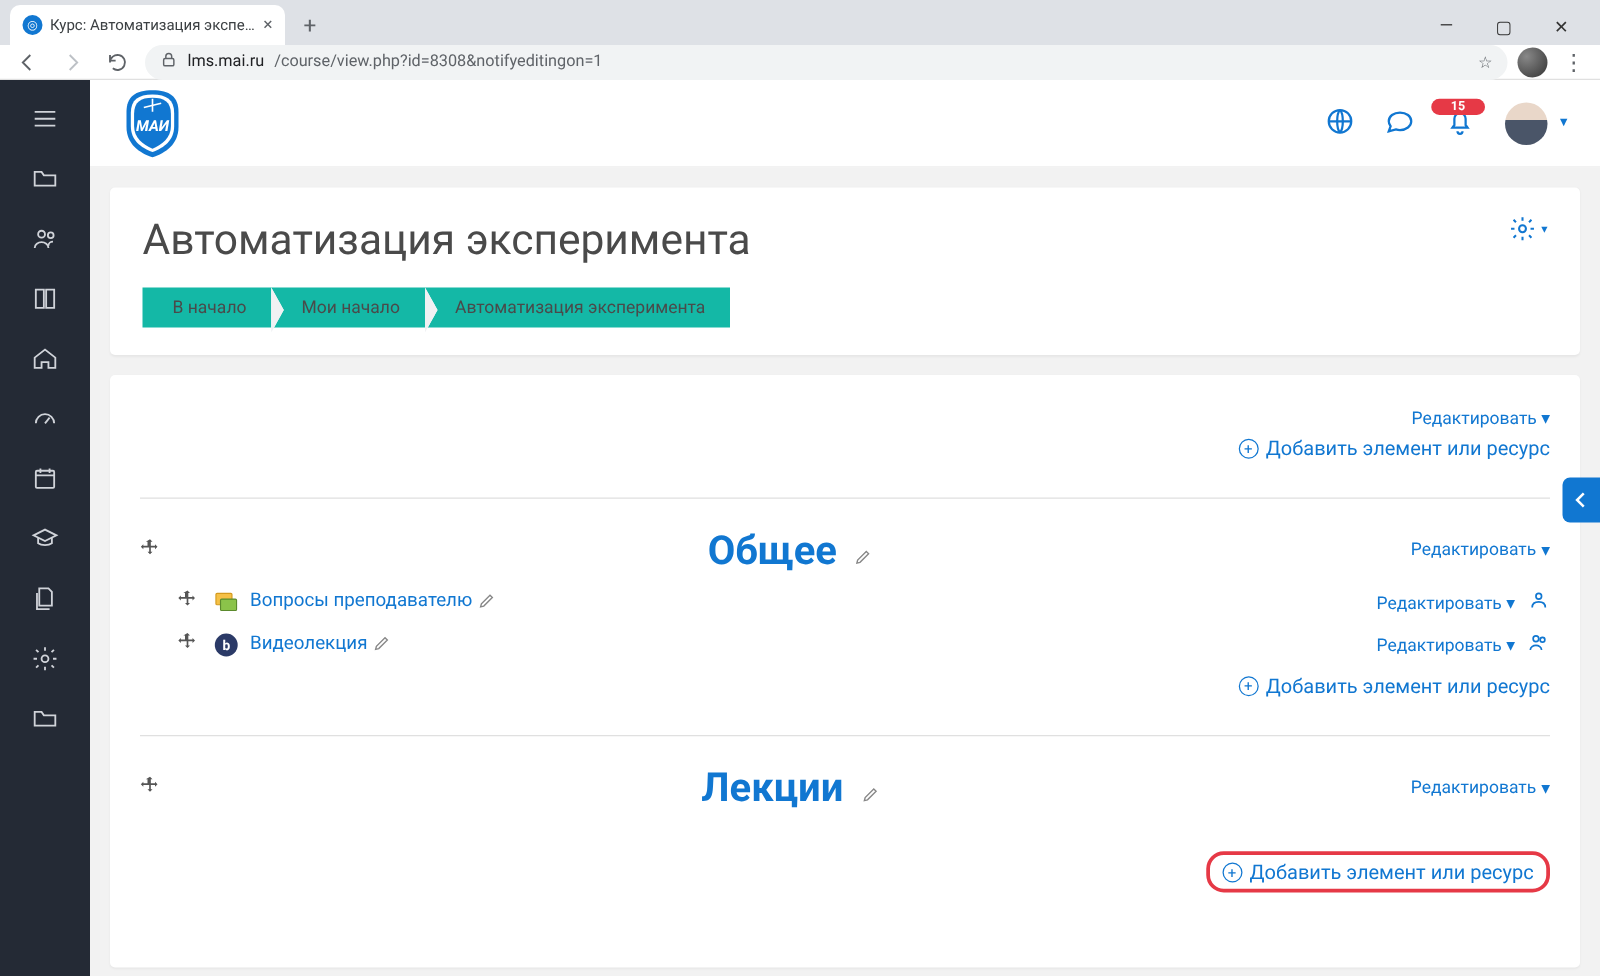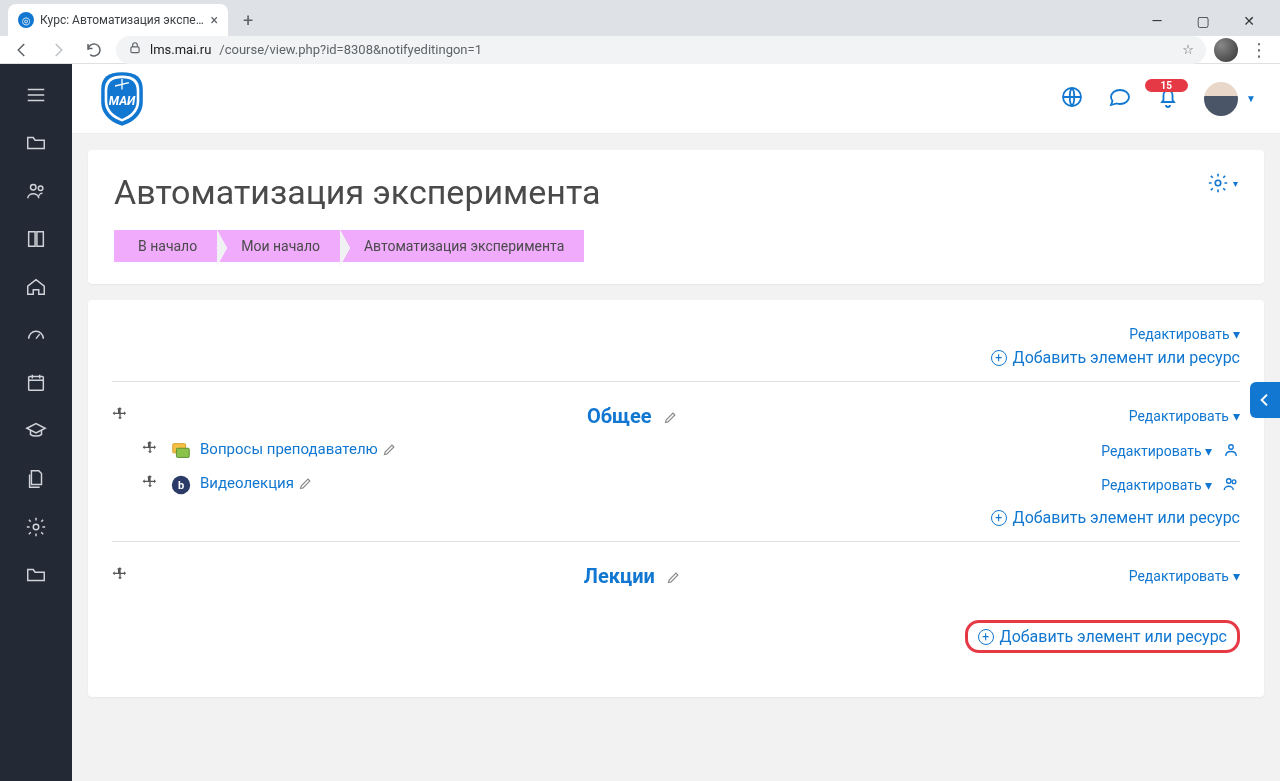--- a/index.html
+++ b/index.html
@@ -45,37 +45,37 @@
   .caret-down { color: #1177d1; font-size: 10px; }
 
   .panel { background: #fff; margin: 16px; border-radius: 4px; padding: 22px 26px; box-shadow: 0 1px 2px rgba(0,0,0,.05); }
 
   .course-header { display: flex; align-items: flex-start; }
   .course-title { font-size: 34px; font-weight: 400; color: #4a4a4a; }
   .gear-menu { margin-left: auto; color: #1177d1; display: flex; align-items: center; gap: 4px; cursor: pointer; }
   .gear-menu svg { width: 22px; height: 22px; stroke: #1177d1; fill: none; stroke-width: 1.8; }
 
   .breadcrumb { display: flex; margin-top: 18px; }
-  .crumb { background: #f0abfc; padding: 8px 20px 8px 24px; font-size: 14px; color: #4a4a4a; position: relative; cursor: pointer; }
+  .crumb { background: #14b8a6; padding: 8px 20px 8px 24px; font-size: 14px; color: #4a4a4a; position: relative; cursor: pointer; }
   .crumb.active { color: #4a4a4a; }
   .crumb:not(:last-child)::after { content: ''; position: absolute; right: -10px; top: 0; border-left: 10px solid #f0f1f3; border-top: 18px solid transparent; border-bottom: 18px solid transparent; z-index: 1; }
   .crumb:not(:first-child)::before { content: ''; position: absolute; left: 0; top: 0; border-left: 10px solid #fff; border-top: 18px solid transparent; border-bottom: 18px solid transparent; }
 
   .course-body { background: #fff; margin: 0 16px 16px 16px; border-radius: 4px; padding: 10px 24px 30px 24px; box-shadow: 0 1px 2px rgba(0,0,0,.05); }
 
-  .section { border-bottom: 1px solid #e0e0e0; padding: 16px 0 8px 0;}
+  .section { border-bottom: 1px solid #e0e0e0; padding: 16px 0 24px 0;}
   .sec-actions { display: flex; justify-content: flex-end; gap: 6px; font-size: 14px; }
   .link { color: #1177d1; cursor: pointer; }
   .add-resource { display: flex; align-items: center; justify-content: flex-end; gap: 6px; padding: 6px 0; }
   .plus-circ { width: 16px; height: 16px; border: 1.5px solid #1177d1; border-radius: 50%; display: inline-flex; align-items: center; justify-content: center; color: #1177d1; font-size: 12px; line-height: 1; }
 
   .sec-head { display: flex; align-items: center; padding: 6px 0; }
   .move-handle { color: #666; cursor: move; margin-right: 8px; }
   .move-handle svg { width: 16px; height: 16px; fill: #555; }
-  .sec-title { flex: 1; text-align: center; color: #1177d1; font-size: 20px; font-weight: 700; }
+  .sec-title { flex: 1; text-align: center; color: #1177d1; font-size: 32px; font-weight: 700; }
   .sec-title .pencil { font-size: 16px; color: #888; margin-left: 6px; cursor: pointer; }
   .sec-edit { color: #1177d1; font-size: 14px; cursor: pointer; display: flex; align-items: center; gap: 4px; }
 
   .activity { display: flex; padding: 6px 0 6px 30px; }
   .act-handle { margin-right: 12px; }
   .act-icon { width: 22px; height: 22px; margin-right: 8px; }
   .act-name { color: #1177d1; font-size: 15px; cursor: pointer; }
   .act-pencil { color: #888; margin-left: 4px; cursor: pointer; }
   .act-right { margin-left: auto; display: flex; align-items: center; gap: 10px; font-size: 14px; }
   .act-extra svg { width: 18px; height: 18px; stroke: #1177d1; fill: none; stroke-width: 1.8; }

